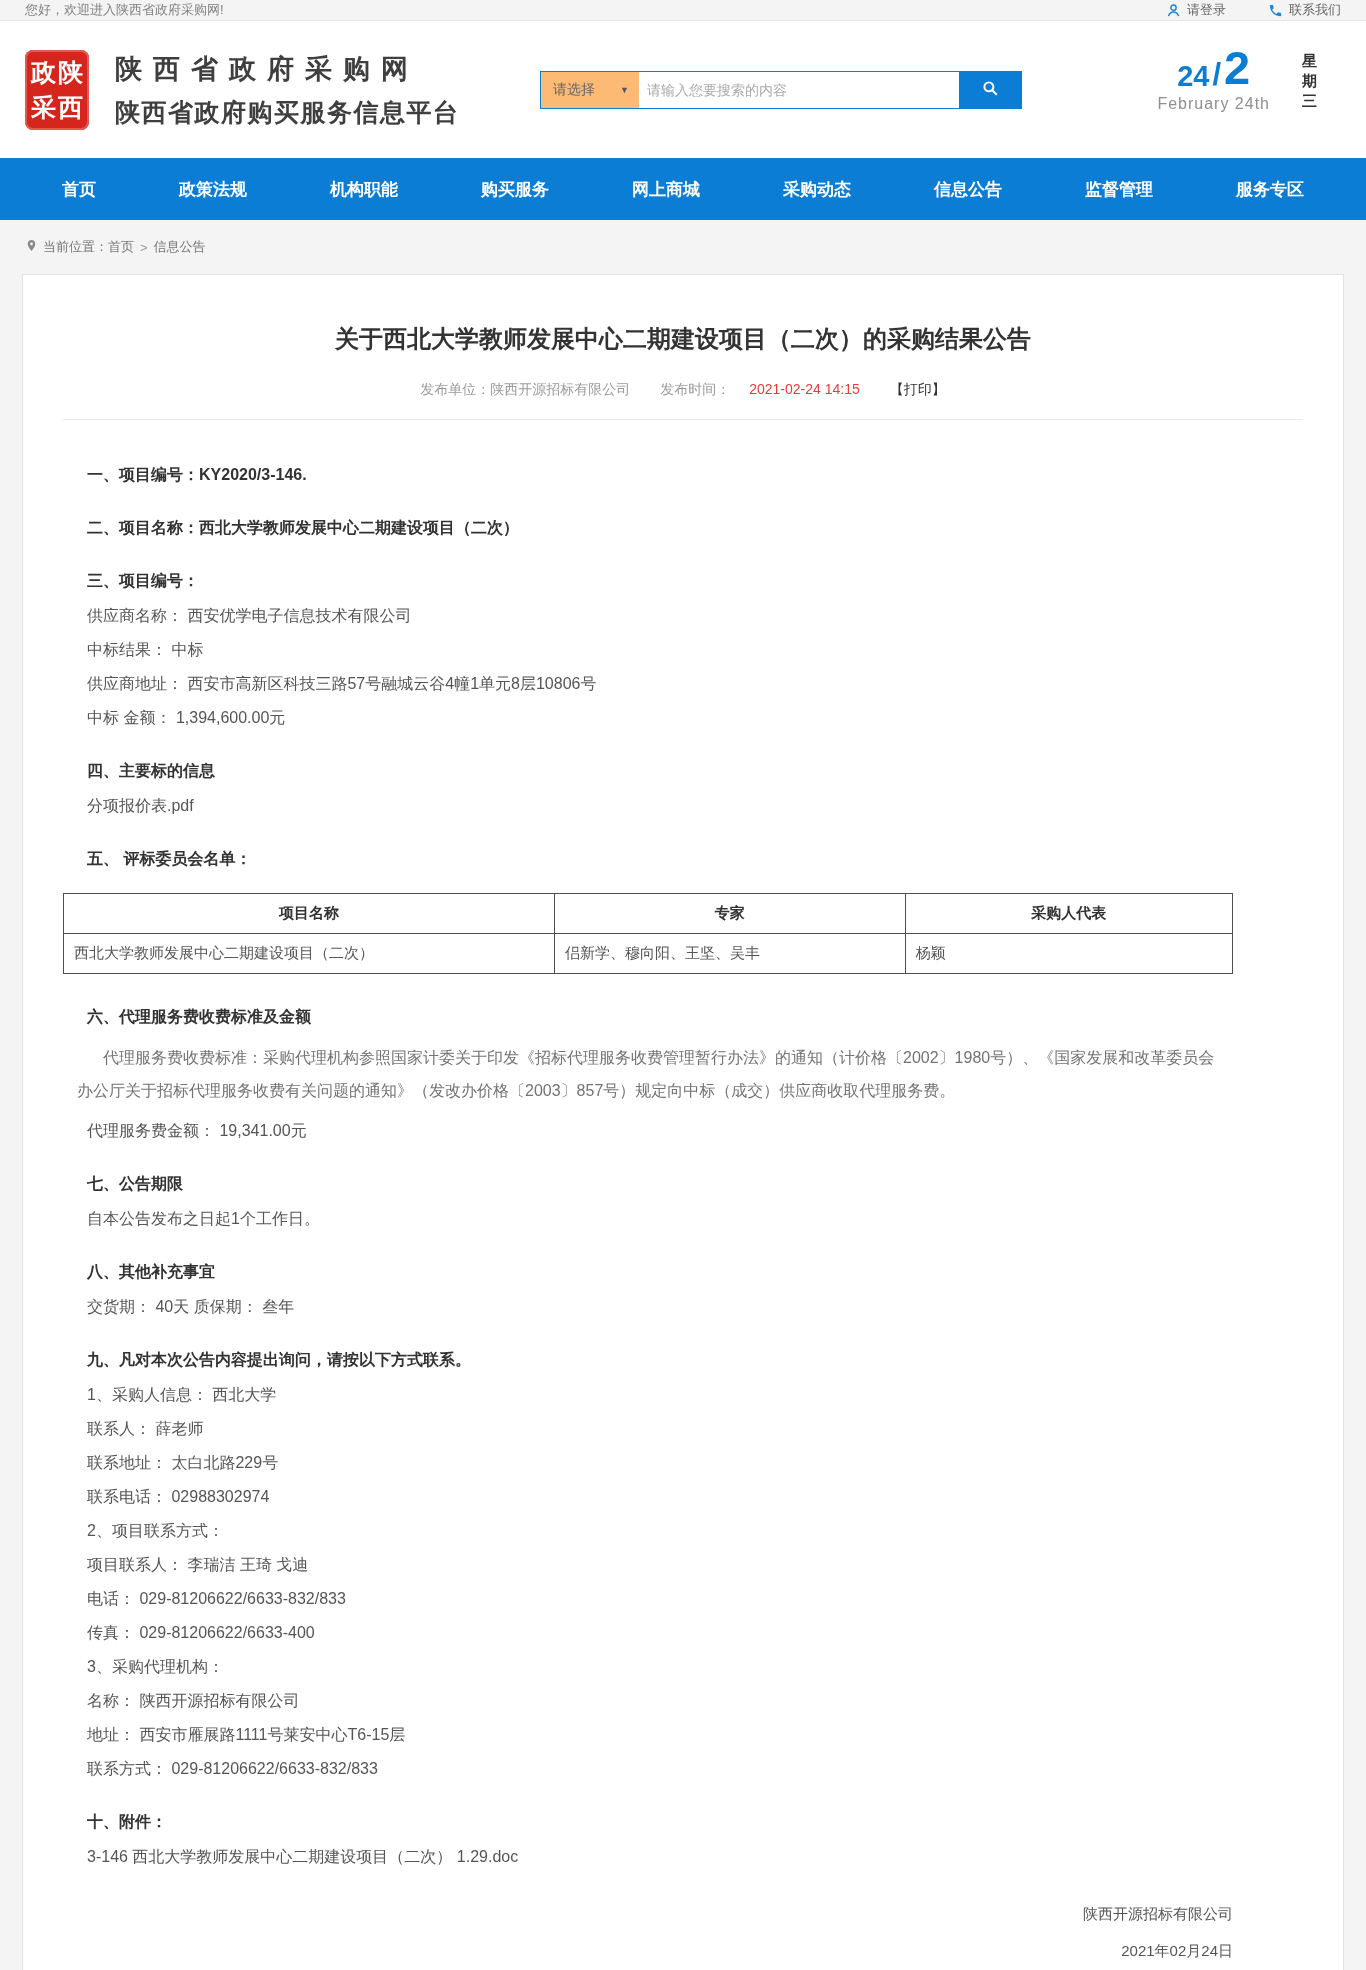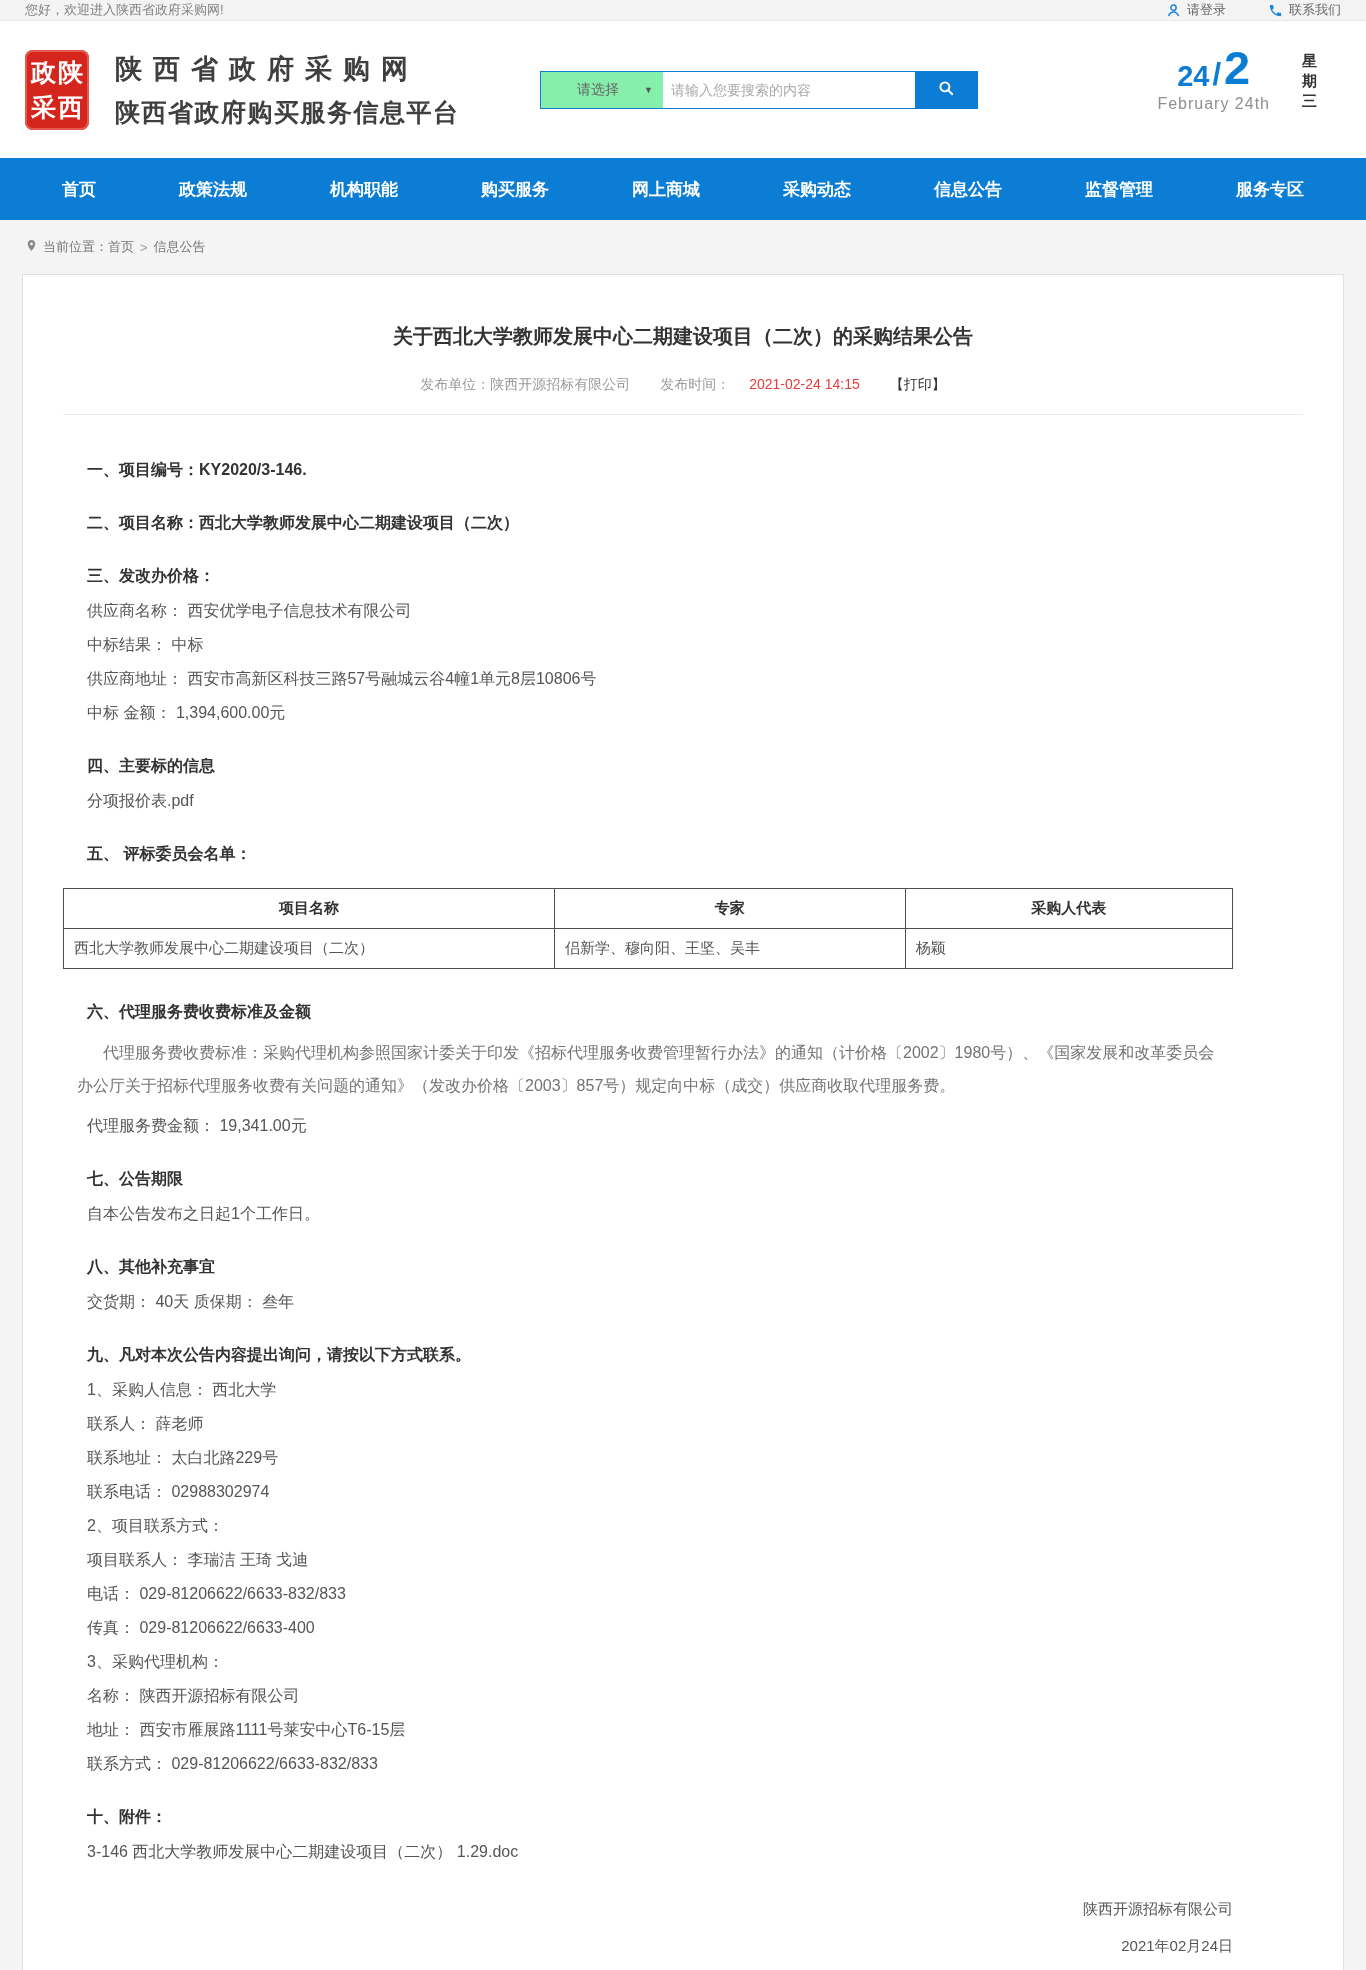--- a/index.html
+++ b/index.html
@@ -21,21 +21,21 @@
   .site-header { height:137px; background:#fff; position:relative; display:flex; align-items:center; padding:0 25px; }
   .logo { width:64px; height:80px; background:var(--logo-red); border-radius:8px; padding:5px;
     display:grid; grid-template-columns:1fr 1fr; grid-template-rows:1fr 1fr; cursor:pointer;
     box-shadow: inset 0 0 0 2px #e35a50; }
   .logo span { color:#fff; font-weight:bold; font-size:25px; display:flex; align-items:center; justify-content:center; line-height:1; }
   .titles { margin-left:26px; }
   .site-title { font-size:27px; font-weight:bold; color:#3f3f3f; letter-spacing:11px; white-space:nowrap; }
   .site-subtitle { font-size:25px; font-weight:bold; color:#3f3f3f; margin-top:9px; letter-spacing:1.5px; white-space:nowrap; }
 
   .searchbox { position:absolute; left:540px; top:50%; transform:translateY(-50%);
-    width:438px; height:38px; border:1px solid var(--accent); display:flex; background:#86efac;padding-left:24px; }
+    width:482px; height:38px; border:1px solid var(--accent); display:flex; background:#fdba74; }
   .search-select { width:98px; display:flex; align-items:center; justify-content:space-between;
     padding:0 10px 0 12px; font-size:14px; color:#666; cursor:pointer; }
   .search-select .caret { font-size:9px; color:#555; }
   .search-input { flex:1; border:none; outline:none; font-size:14px; color:#333; padding:0 8px; min-width:0; }
   .search-input::placeholder { color:#aaa; }
   .search-btn { width:62px; height:100%; background:var(--accent); border:none; display:flex;
     align-items:center; justify-content:center; cursor:pointer; }
 
   .datebox { position:absolute; right:96px; top:26px; text-align:left; }
   .date-nums { display:flex; align-items:flex-end; justify-content:center; color:var(--accent); font-weight:bold; line-height:0.9; }
@@ -51,21 +51,21 @@
 
   
   .breadcrumb { height:54px; display:flex; align-items:center; padding:0 25px; font-size:13px; color:#777; }
   .breadcrumb svg { margin-right:5px; }
   .crumb-home { color:#777; cursor:pointer; }
   .crumb-sep { margin:0 6px; color:#999; }
 
   
   .card { margin:0 22px 32px; background:#fff; border:1px solid #e2e2e2; min-height:1484px;
     padding:32px 40px 40px; }
-  .art-title { font-size:20px; font-weight:bold; color:#333; text-align:center; margin-top:16px; }
+  .art-title { font-size:24px; font-weight:bold; color:#333; text-align:center; margin-top:16px; }
   .art-meta { text-align:center; font-size:14px; color:#9a9a9a; margin-top:26px; }
   .art-meta .gap { display:inline-block; width:26px; }
   .meta-time { color:var(--time-red);margin-left:19px; }
   .print-link { color:#333; cursor:pointer; }
   .divider { border:none; border-top:1px solid #eaeaea; margin-top:20px; }
 
   .art-body { margin-top:44px; padding-right:70px; font-size:16px; }
   .line { line-height:21px; }
   .p-t { color:#555; margin:13px 0; padding-left:24px; }
   .p-h { color:#333; font-weight:bold; margin:32px 0 14px; padding-left:24px; }
@@ -177,21 +177,21 @@
     <span>发布时间：</span><span class="meta-time">2021-02-24 14:15</span><span class="gap"></span>
     <span class="print-link">【打印】</span>
   </div>
   <hr class="divider">
 
   <div class="art-body">
     <div>
 
     <p class="line p-h">一、项目编号：KY2020/3-146.</p>
         <p class="line p-h">二、项目名称：西北大学教师发展中心二期建设项目（二次）</p>
-        <p class="line p-h">三、发改办价格：</p>
+        <p class="line p-h">三、项目编号：</p>
         <p class="line p-t">供应商名称： 西安优学电子信息技术有限公司</p>
         <p class="line p-t">中标结果： 中标</p>
         <p class="line p-t">供应商地址： 西安市高新区科技三路57号融城云谷4幢1单元8层10806号</p>
         <p class="line p-t">中标 金额： 1,394,600.00元</p>
         <p class="line p-h">四、主要标的信息</p>
         <p class="line p-t p-link">分项报价表.pdf</p>
         <p class="line p-h">五、 评标委员会名单：</p>
       </div>
 
     <table class="committee-table">

